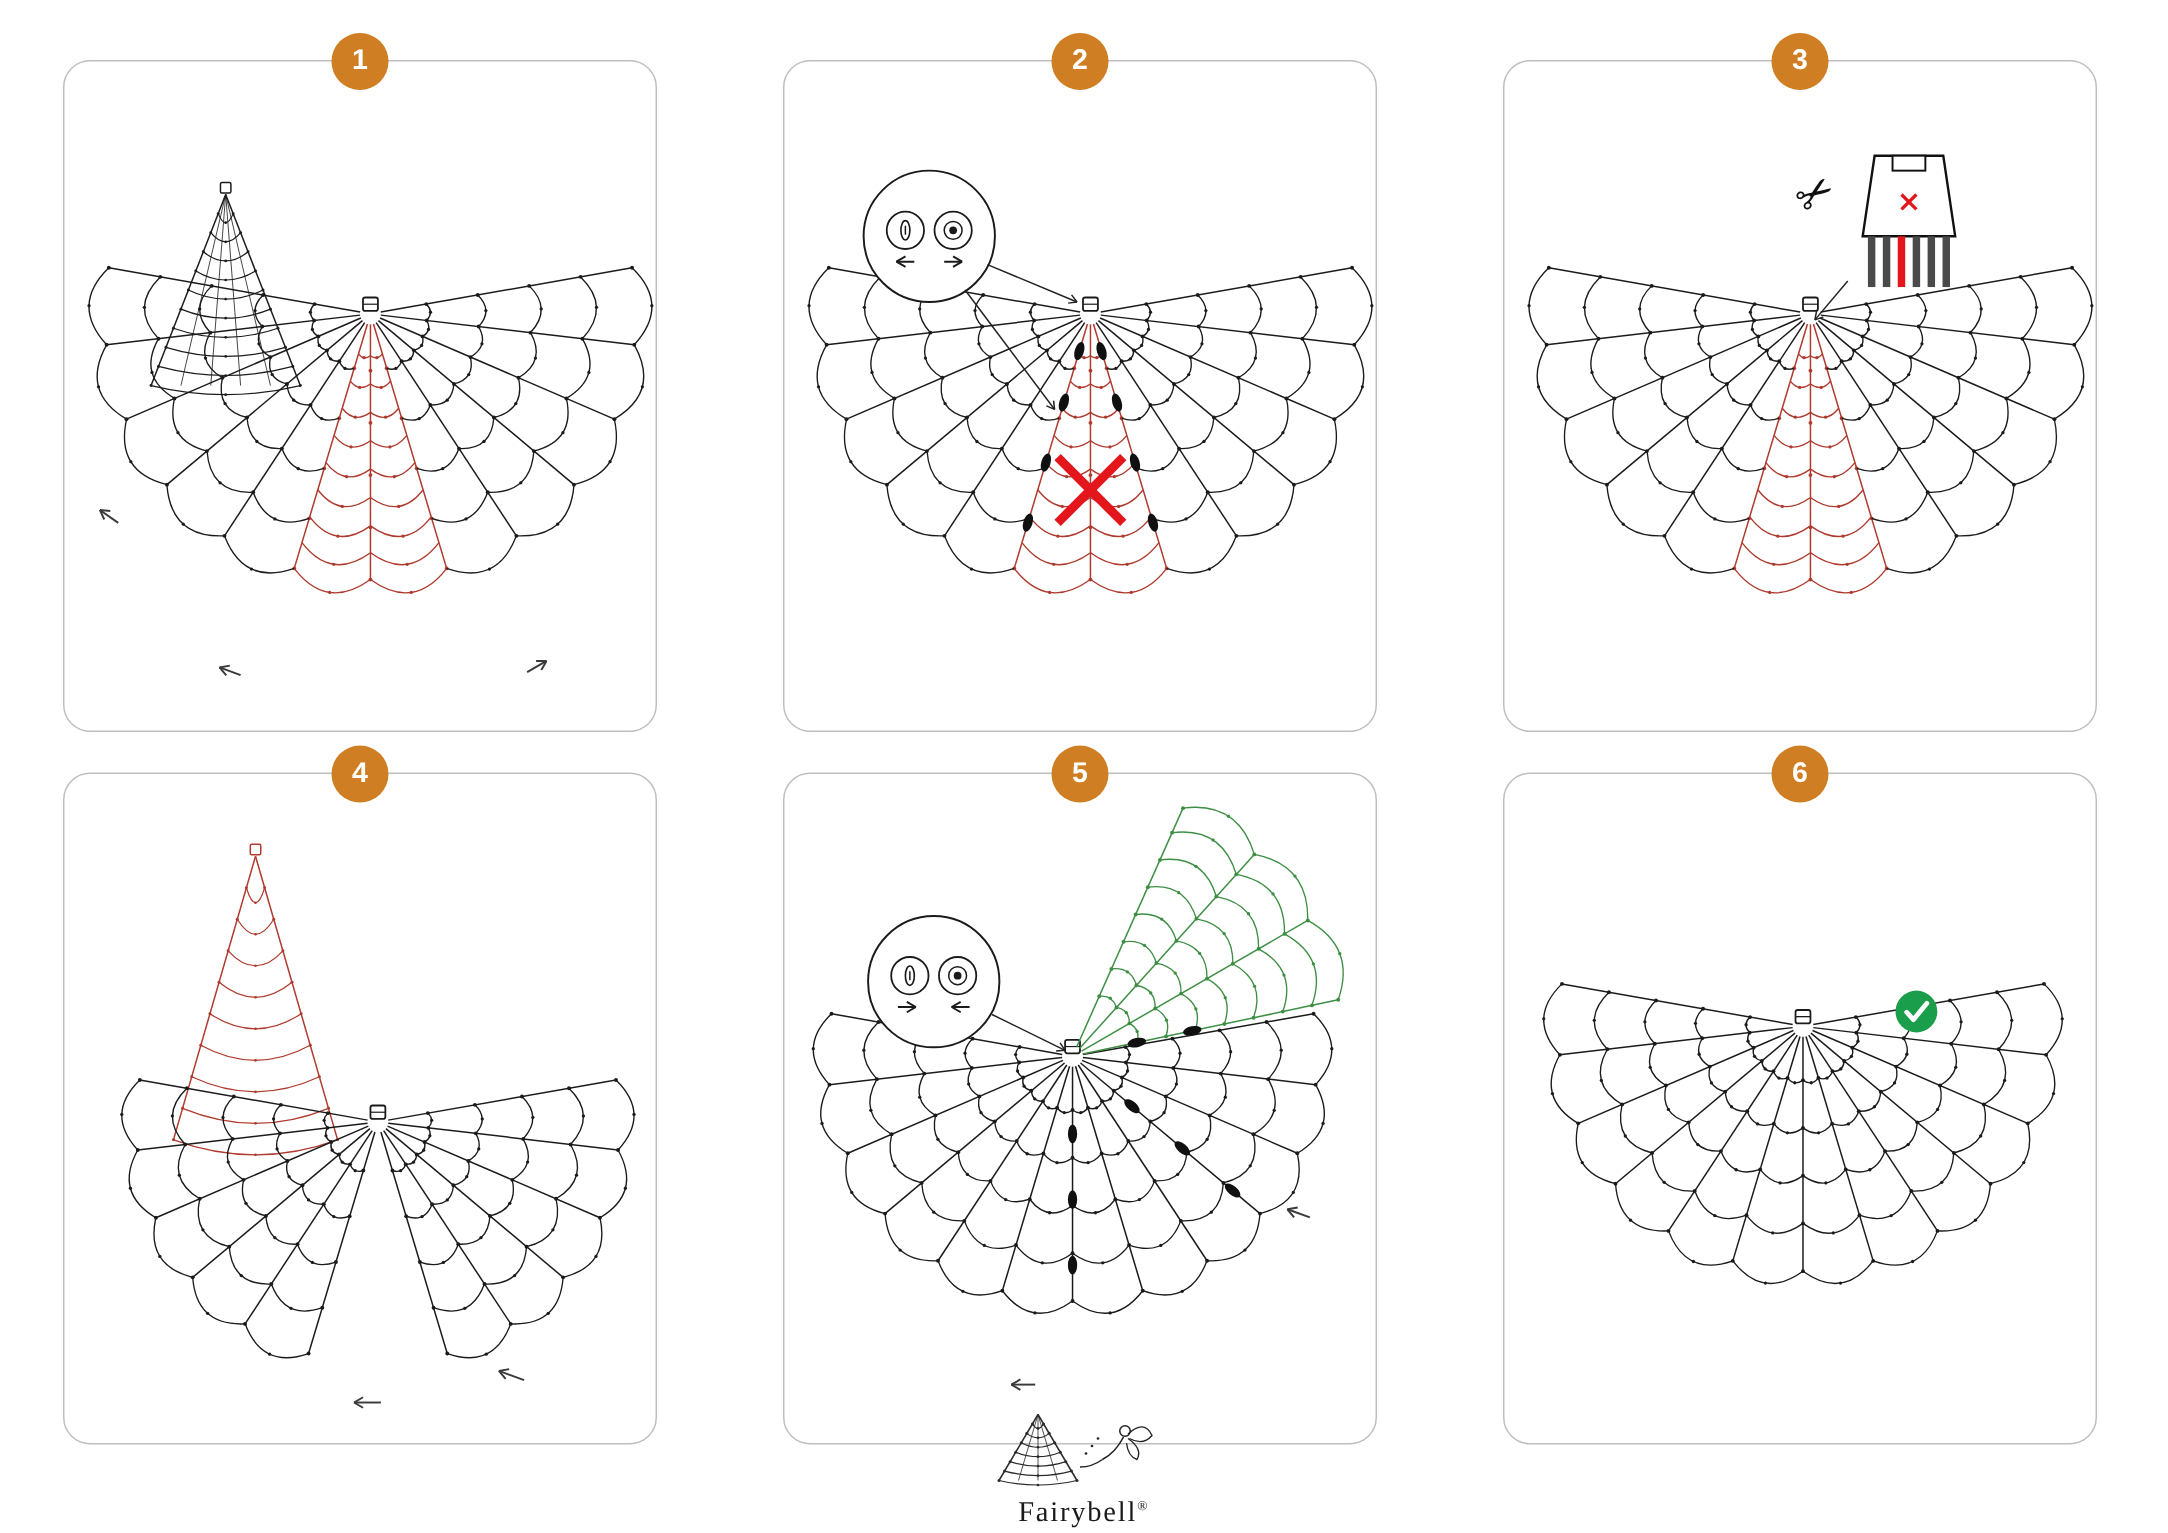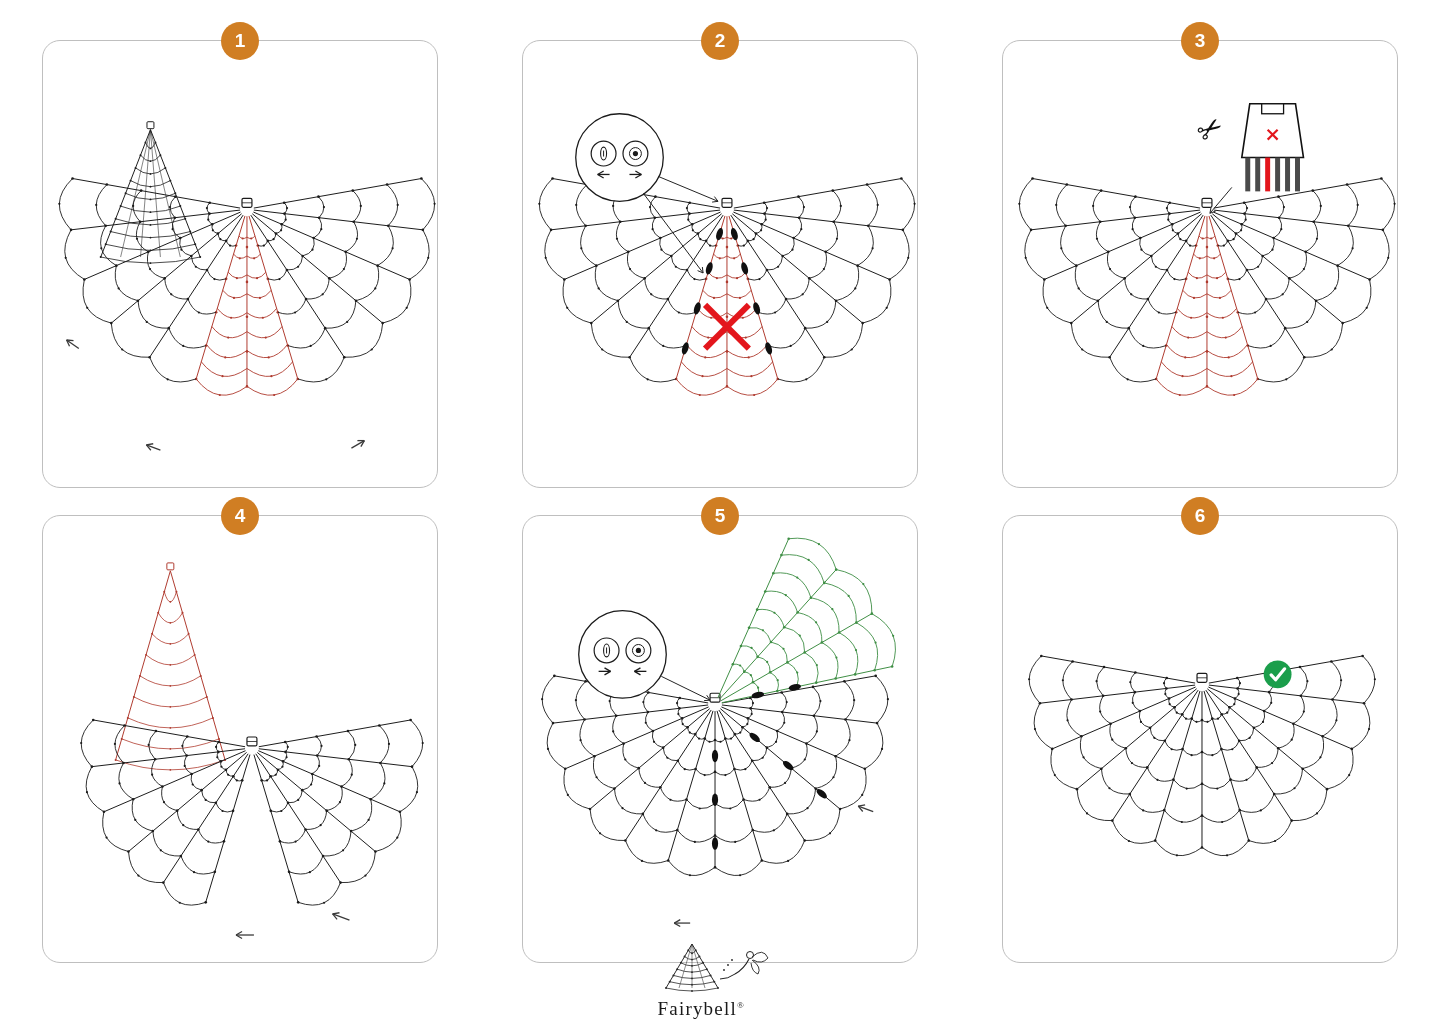--- a/index.html
+++ b/index.html
@@ -4,21 +4,21 @@
 <style>
   html,body{margin:0;padding:0;background:#fff;}
   .page{position:relative;width:1445px;height:1022px;background:#fff;font-family:"Liberation Sans",sans-serif;overflow:hidden;}
   .grid{position:absolute;left:42px;top:40px;width:1356px;display:grid;
         grid-template-columns:repeat(3,396px);grid-column-gap:84px;grid-row-gap:27px;}
   .panel{position:relative;height:446px;background:#fff;border:1.6px solid #bfbfbf;border-radius:18px;}
   .badge{position:absolute;top:-19px;left:50%;transform:translateX(-50%);
          width:38px;height:38px;border-radius:50%;color:#fff;font-weight:bold;font-size:19px;
          display:flex;align-items:center;justify-content:center;z-index:2;}
   svg.illu{position:absolute;left:0;top:0;width:100%;height:100%;}
-  .brand{position:absolute;left:50%;bottom:2px;transform:translateX(-50%);z-index:3;}
+  .brand{position:absolute;left:50%;bottom:2px;transform:translateX(-50%);text-align:center;z-index:3;}
   .brand-name{font-family:"Liberation Serif",serif;font-size:19px;letter-spacing:1.2px;color:#1a1a1a;margin-top:1px;}
   .brand-name sup{font-size:9px;}
 </style>
 </head>
 <body>
 
 <div class="page">
   <div class="grid">
 
     <section class="panel" style="border-color: rgb(191, 191, 191);">

